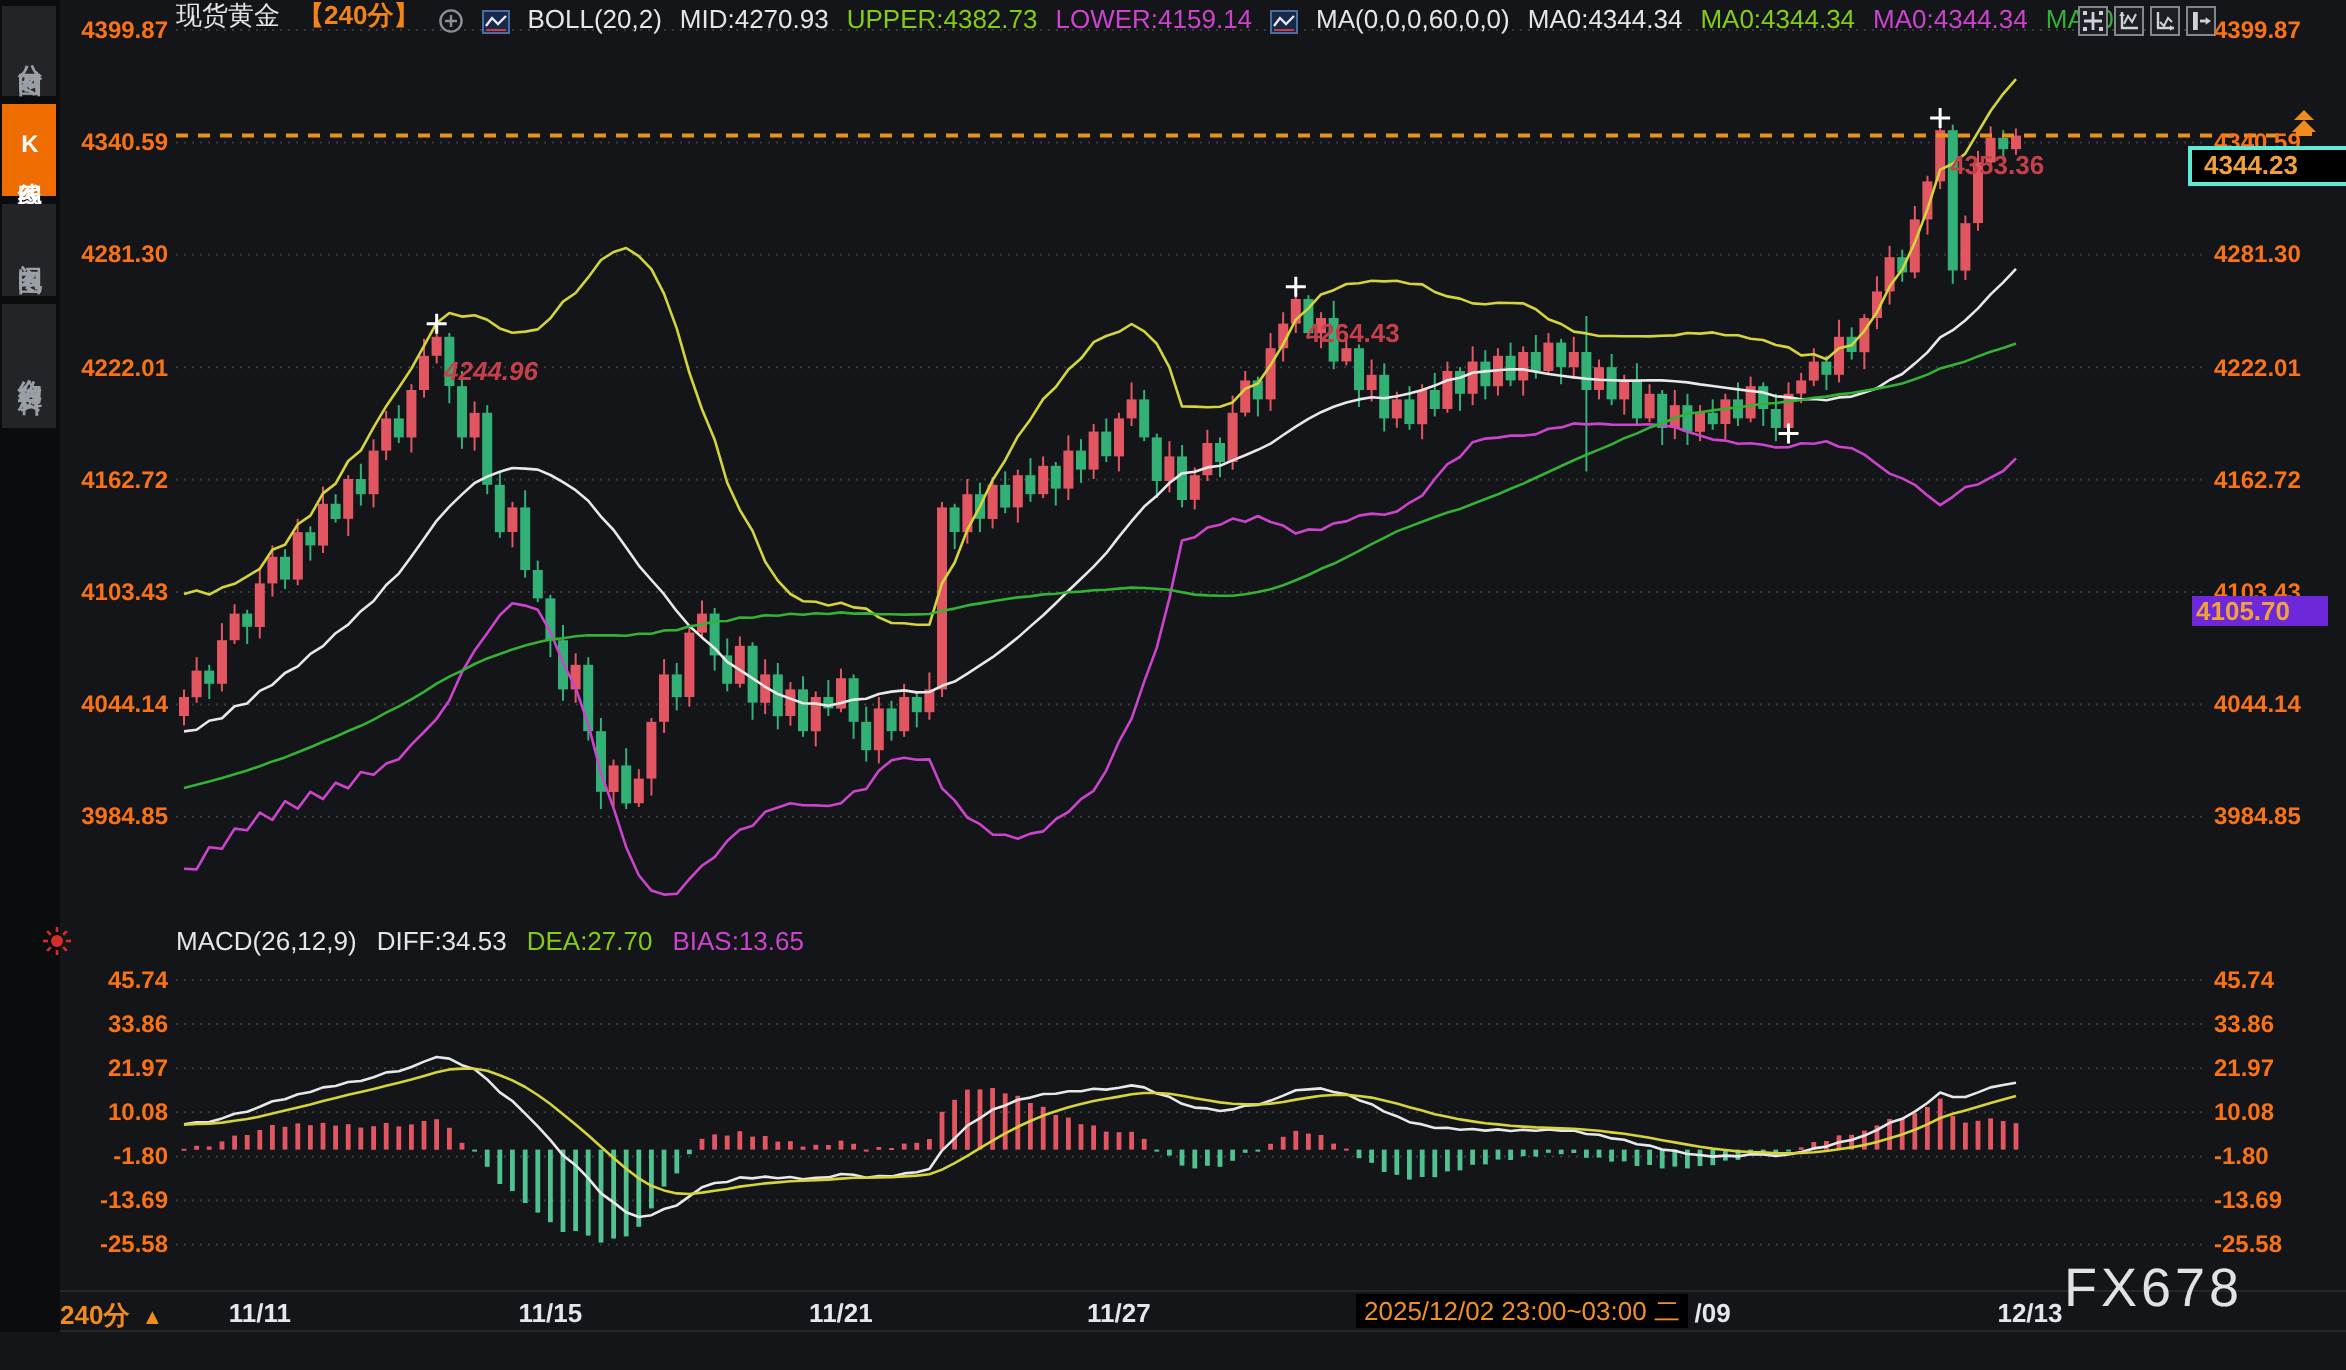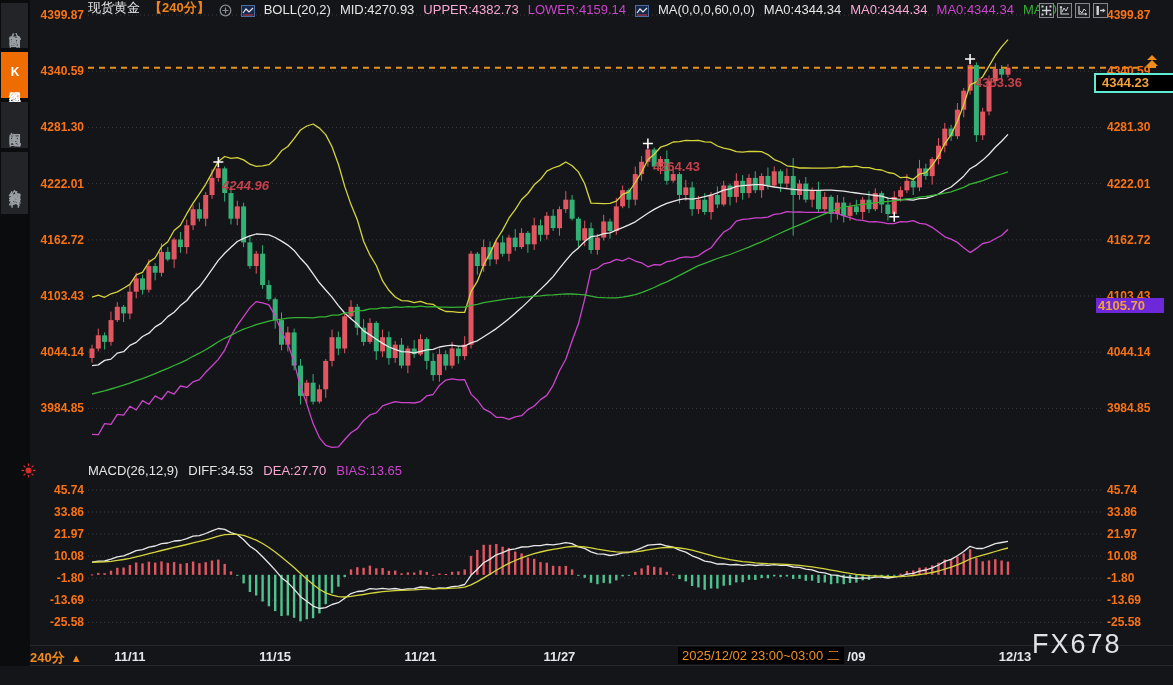--- a/index.html
+++ b/index.html
@@ -7,21 +7,21 @@
   #app{position:relative;width:1173px;height:685px;background:#141519;}
   
   #sidebar{position:absolute;left:0;top:0;width:30px;height:666px;background:#0b0c0e;}
   .side-tab{position:absolute;left:1px;width:27px;display:flex;align-items:center;justify-content:center;
     writing-mode:vertical-rl;text-orientation:upright;font-size:12px;font-weight:700;color:#9aa0a6;
     background:#232428;cursor:pointer;letter-spacing:2px;}
   .side-tab.active{background:#ef6c00;color:#fff;}
   
   #header-row{position:absolute;left:88px;top:2px;height:15px;display:flex;align-items:flex-end;gap:9px;font-size:13px;white-space:nowrap;}
   #macd-header{position:absolute;left:88px;top:463px;height:15px;display:flex;gap:10px;font-size:13px;white-space:nowrap;}
-  .cw{color:#e6e6e6}.co{color:#f08418;font-weight:700}.cy{color:#f9a8d4}.cm{color:#cc44cc}.cg{color:#35b135}
+  .cw{color:#e6e6e6}.co{color:#f08418;font-weight:700}.cy{color:#84cc16}.cm{color:#cc44cc}.cg{color:#35b135}
   #header-icons{position:absolute;left:1039px;top:3px;display:flex;gap:3px;}
   .win-icon{width:13px;height:13px;border:1px solid #83878d;background:#1d1e22;display:flex;align-items:center;justify-content:center;cursor:pointer;}
   
   .tick{position:absolute;font-size:12px;font-weight:700;color:#f97316;height:14px;line-height:14px;}
   .tick.left{left:24px;width:60px;text-align:right;}
   .tick.right{left:1107px;width:62px;text-align:left;}
   .xlab{position:absolute;top:649px;font-size:13px;font-weight:700;color:#e3e6ea;transform:translateX(-50%);white-space:nowrap;}
   .anno{position:absolute;font-size:13px;font-weight:700;color:#c5404a;white-space:nowrap;margin-top:35px;}
   
   #price-box{position:absolute;left:1094px;top:73px;width:72px;height:16px;line-height:16px;background:#000;

